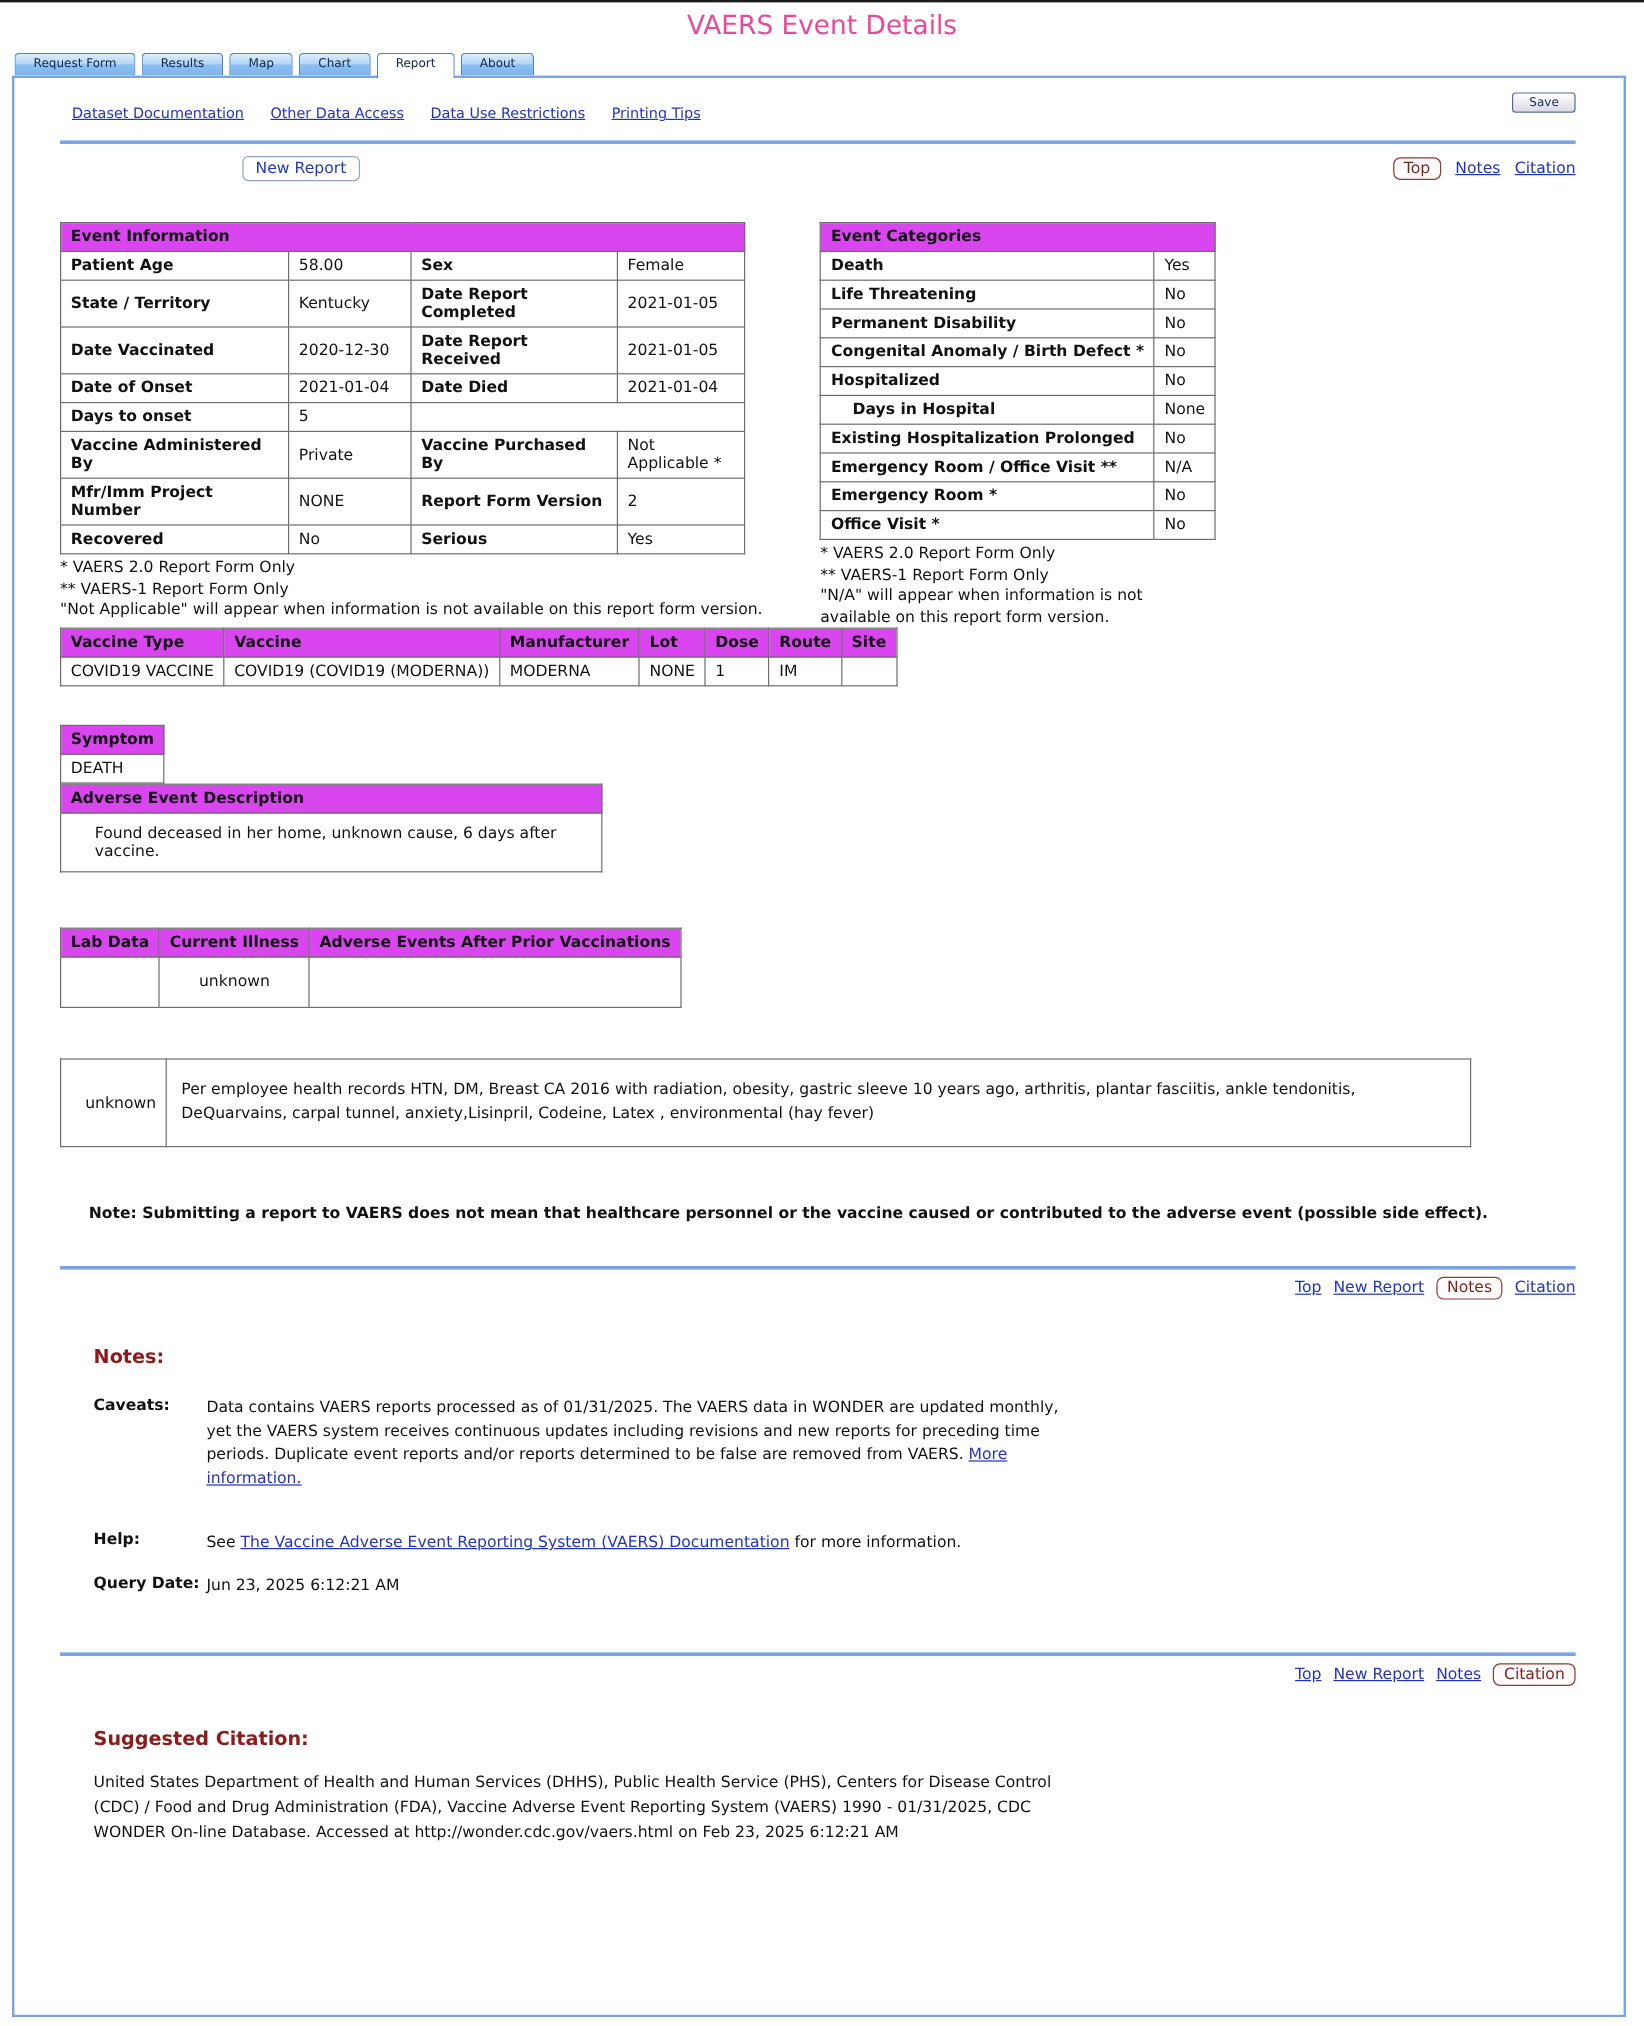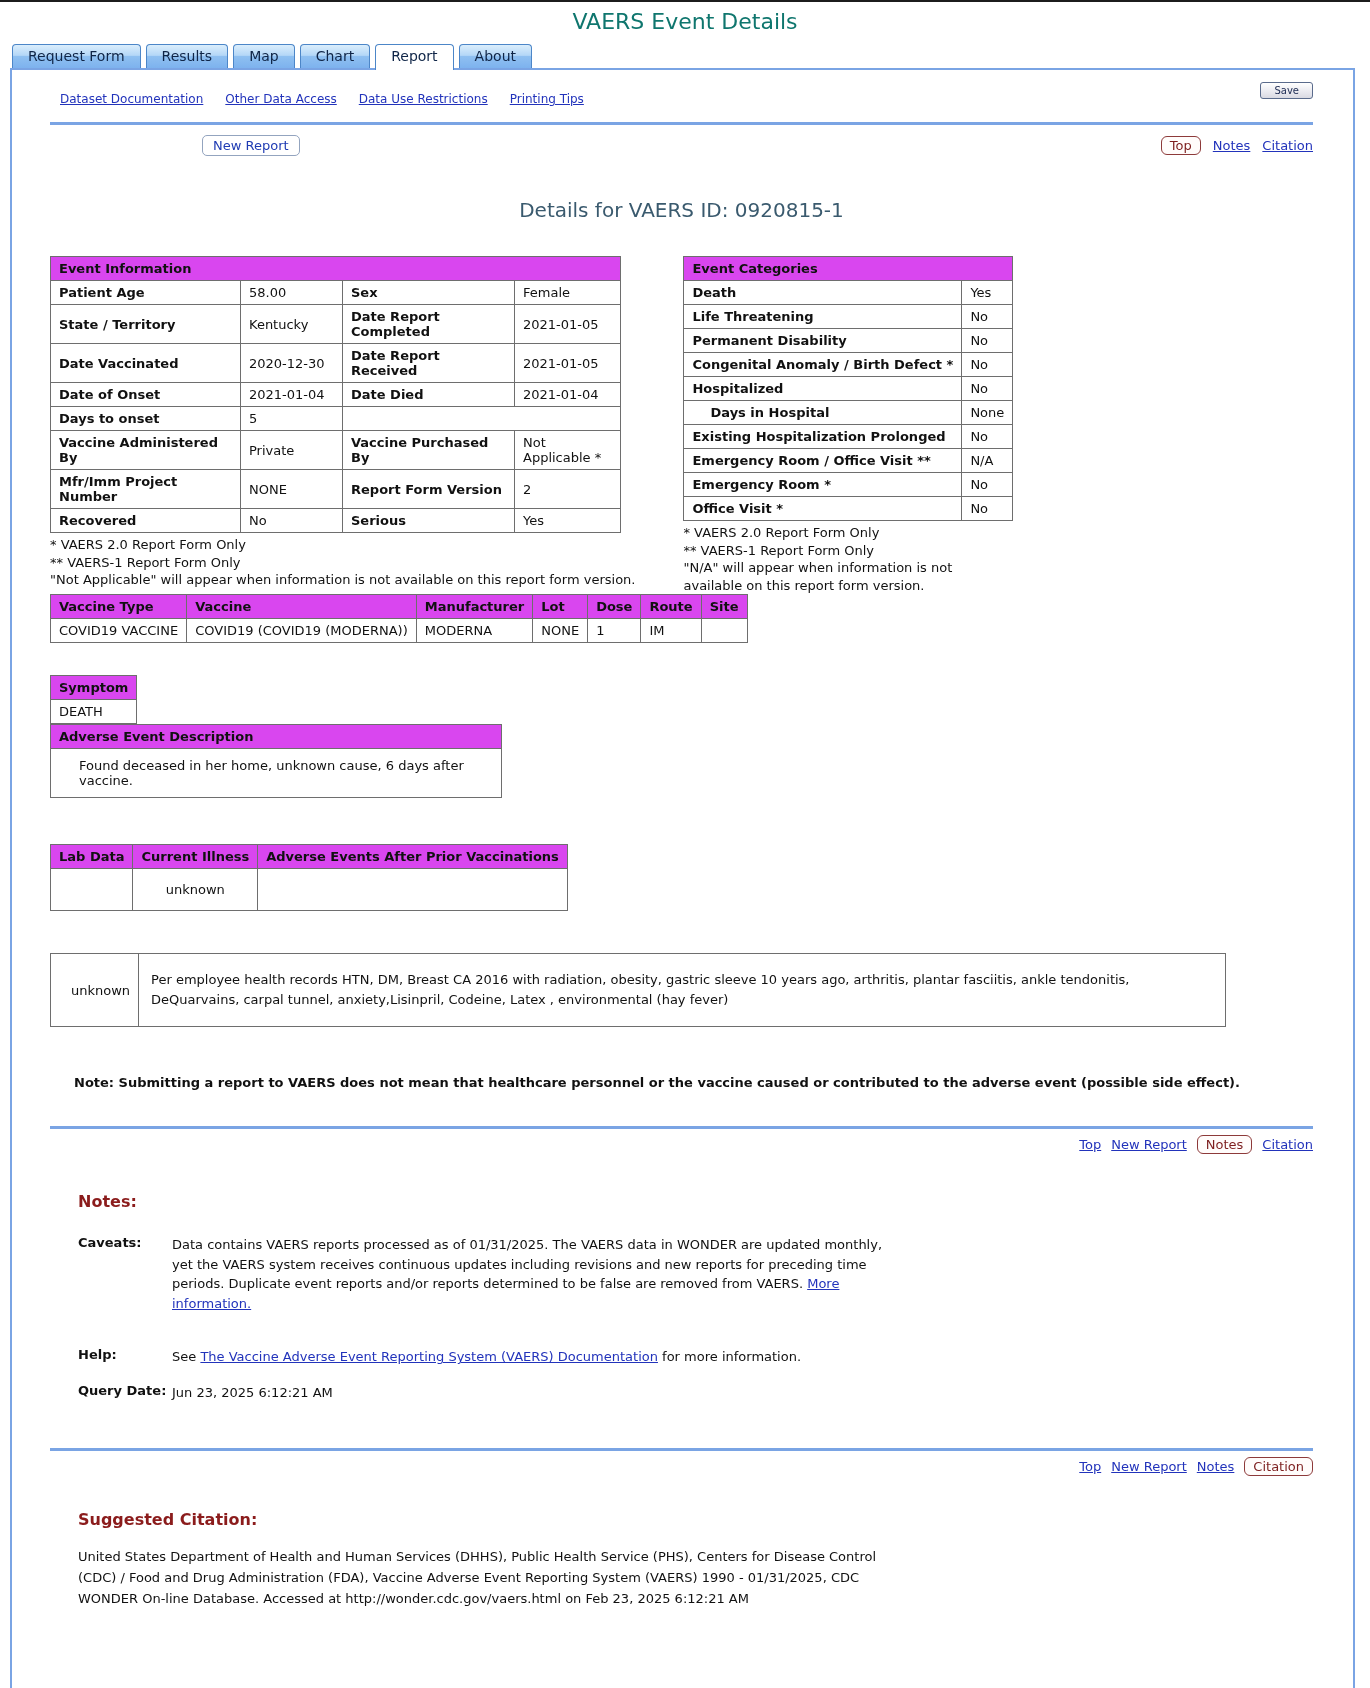--- a/index.html
+++ b/index.html
@@ -2,27 +2,27 @@
 <html><head>
 <meta charset="utf-8">
 <style>
   * { box-sizing: border-box; }
   body {
     margin: 0; background: #fff; width: 1370px;
     font-family: "DejaVu Sans", "Liberation Sans", sans-serif;
     color: #111;
   }
   .top-strip { height: 2px; background: #1c1c1c; }
-  .app-title { text-align: center; font-size: 22px; padding: 7px 0 10px; color: #0f766e; }
+  .app-title { text-align: center; font-size: 22px; padding: 7px 0 10px; color: #ec4899; }
 
   
   .tabbar { display: flex; gap: 5px; margin-left: 12px; position: relative; z-index: 2; }
   .tab {
     border: 1px solid #4c86c8; border-bottom: none; border-radius: 4px 4px 0 0;
-    padding: 3px 15px 4px; font-size: 14px; color: #0f2547; cursor: pointer;
+    padding: 3px 15px 4px; font-size: 10px; color: #0f2547; cursor: pointer;
     background: linear-gradient(to bottom, #dbeefc 0%, #b4d7f7 45%, #8fc0f1 50%, #7db2ee 100%);
     white-space: nowrap;
     text-align: center;
   }
   .tab.active { background: #fff; padding-bottom: 6px; margin-bottom: -2px; }
 
   
   .content {
     border: 2px solid #7aa4e4; margin: 0 15px 0 10px;
     position: relative; z-index: 1;
@@ -135,21 +135,20 @@
   <hr class="hr-blue">
 
   <div class="navrow first">
     <button class="new-report-btn">New Report</button>
     <span class="spacer"></span>
     <a class="box-marker">Top</a>
     <a class="lnk">Notes</a>
     <a class="lnk">Citation</a>
   </div>
 
-  <div class="page-heading">Details for VAERS ID: 0920815-1</div>
 
   <div class="cols">
 
     <div>
       <table class="ei-table">
         <colgroup>
             <col>
             <col>
             <col>
             <col>

